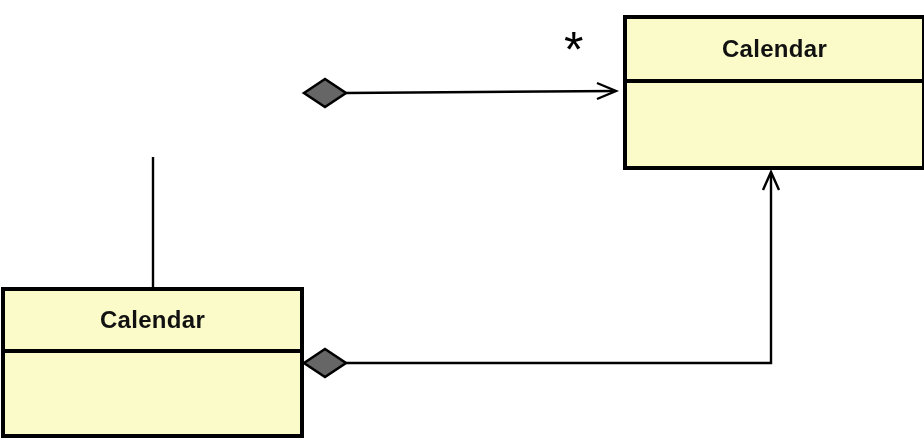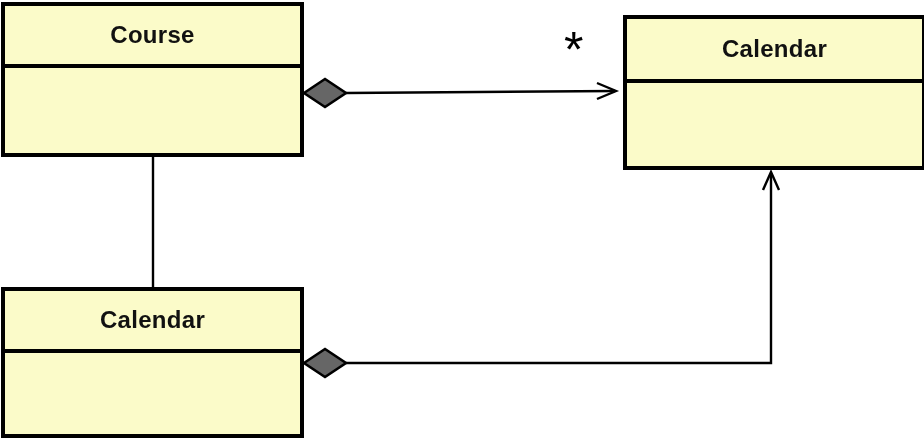--- a/index.html
+++ b/index.html
@@ -80,26 +80,20 @@
       <polyline class="arrowhead" points="597,83 616,91 597,99"></polyline>
     </g>
 
     <g>
       <path class="conn-line" d="M346,363 L771,363 L771,174"></path>
       <polygon class="diamond" points="304,363 325,349 346,363 325,377"></polygon>
       <polyline class="arrowhead" points="763,190 771,172 779,190"></polyline>
     </g>
   </svg>
 
-  <div class="class-box" id="box-course">
-    <div class="class-header">
-      <span class="class-title">Course</span>
-    </div>
-    <div class="class-body"></div>
-  </div>
 
   <div class="class-box" id="box-calendar">
     <div class="class-header">
       <span class="class-title">Calendar</span>
     </div>
     <div class="class-body"></div>
   </div>
 
   <div class="class-box" id="box-training">
     <div class="class-header">

